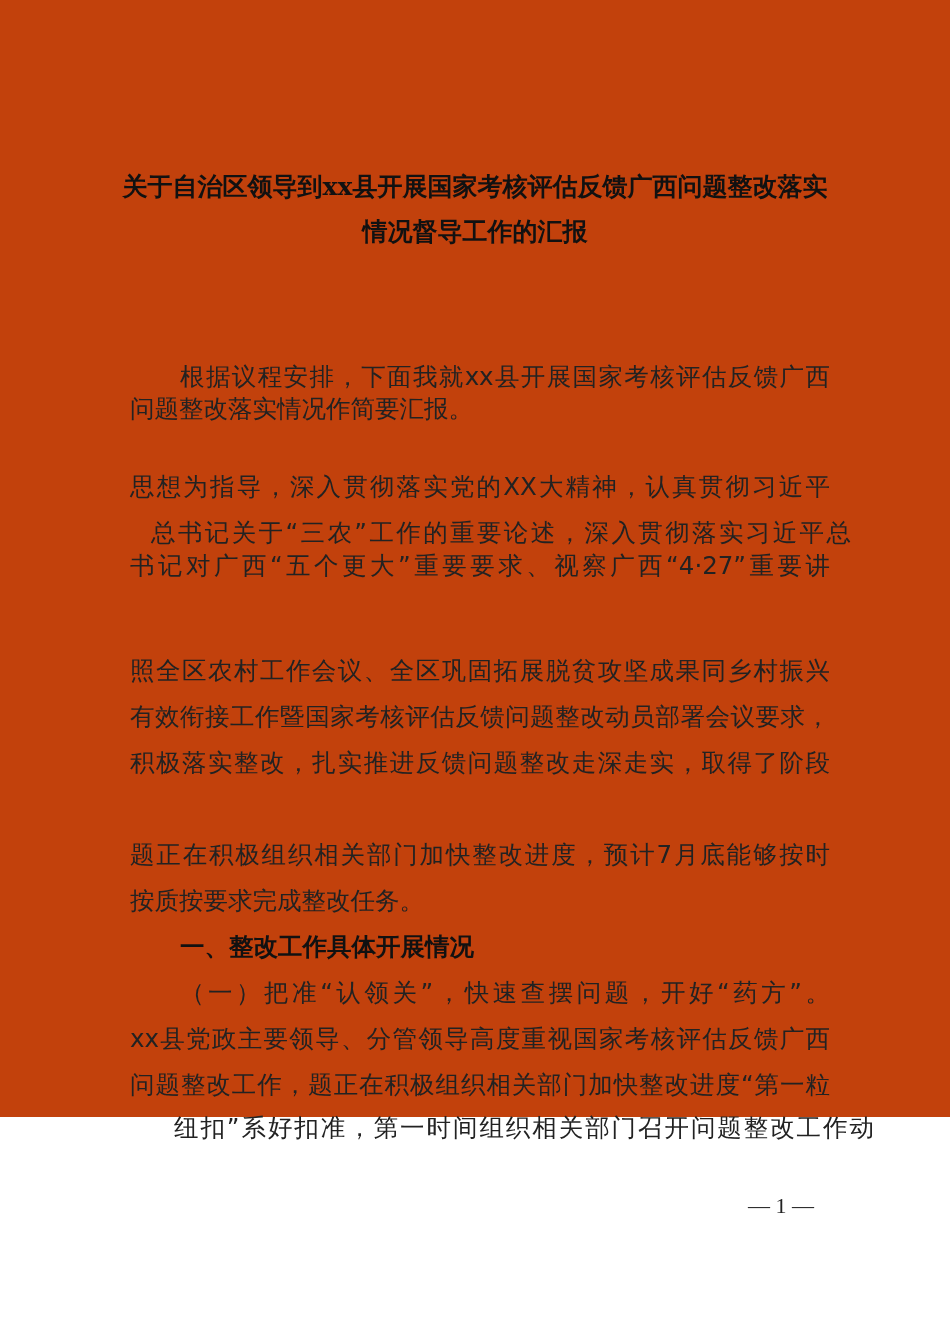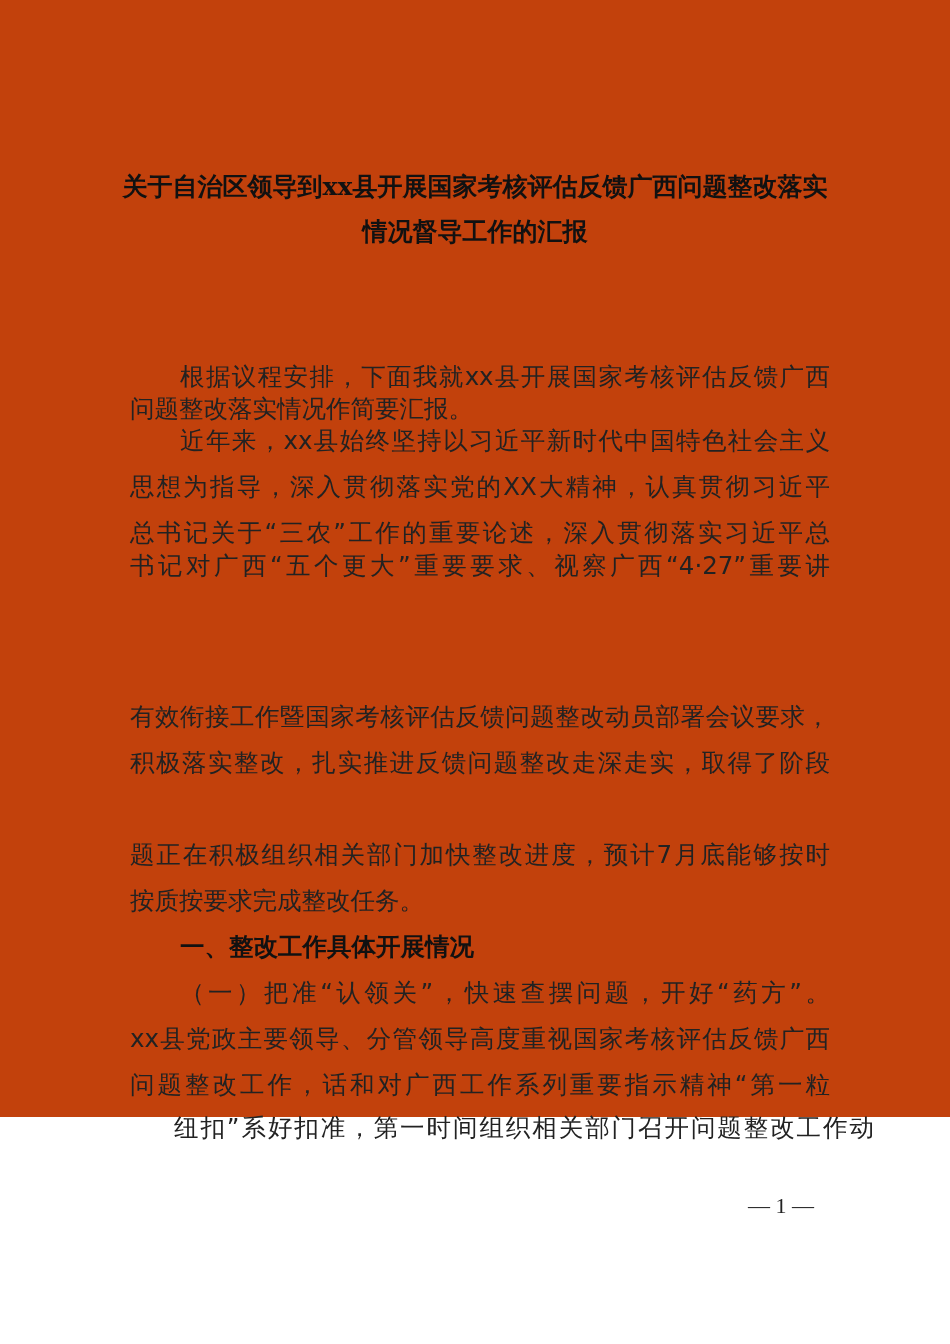--- a/index.html
+++ b/index.html
@@ -35,30 +35,30 @@
 
 <div class="page">
 
   <div class="title-line" style="top:170px;">关于自治区领导到xx县开展国家考核评估反馈广西问题整改落实</div>
   <div class="title-line" style="top:215px;">情况督导工作的汇报</div>
 
 
   <div class="line indent" style="top:336px;margin-top:24px;">根据议程安排，下面我就xx县开展国家考核评估反馈广西</div>
   <div class="line last" style="top:392px;">问题整改落实情况作简要汇报。</div>
 
-  <div class="line indent" style="top:424px;">近年来，xx县始终坚持以习近平新时代中国特色社会主义</div>
   <div class="line" style="top:470px;">思想为指导，深入贯彻落实党的XX大精神，认真贯彻习近平</div>
-  <div class="line" style="top:516px;">总书记关于“三农”工作的重要论述，深入贯彻落实习近平总</div>
+  <div class="line" style="top:516px;margin-left:21px;">总书记关于“三农”工作的重要论述，深入贯彻落实习近平总</div>
   <div class="line" style="top:549px;">书记对广西“五个更大”重要要求、视察广西“4·27”重要讲</div>
+  <div class="line" style="top:654px;">照全区农村工作会议、全区巩固拓展脱贫攻坚成果同乡村振兴</div>
   <div class="line" style="top:746px;">积极落实整改，扎实推进反馈问题整改走深走实，取得了阶段</div>
   <div class="line" style="top:700px;">有效衔接工作暨国家考核评估反馈问题整改动员部署会议要求，</div>
   <div class="line" style="top:838px;">题正在积极组织相关部门加快整改进度，预计7月底能够按时</div>
   <div class="line last" style="top:884px;">按质按要求完成整改任务。</div>
 
   <div class="heading" style="top:930px;">一、整改工作具体开展情况</div>
 
   <div class="line indent" style="top:976px;">（一）把准“认领关”，快速查摆问题，开好“药方”。</div>
   <div class="line" style="top:1022px;">xx县党政主要领导、分管领导高度重视国家考核评估反馈广西</div>
-  <div class="line" style="top:1068px;">问题整改工作，话和对广西工作系列重要指示精神“第一粒</div>
+  <div class="line" style="top:1068px;">问题整改工作，题正在积极组织相关部门加快整改进度“第一粒</div>
   <div class="line" style="top:1111px;margin-left:44px;">纽扣”系好扣准，第一时间组织相关部门召开问题整改工作动</div>
 
   <div class="page-number">— 1 —</div>
 </div>
 
 </body></html>

